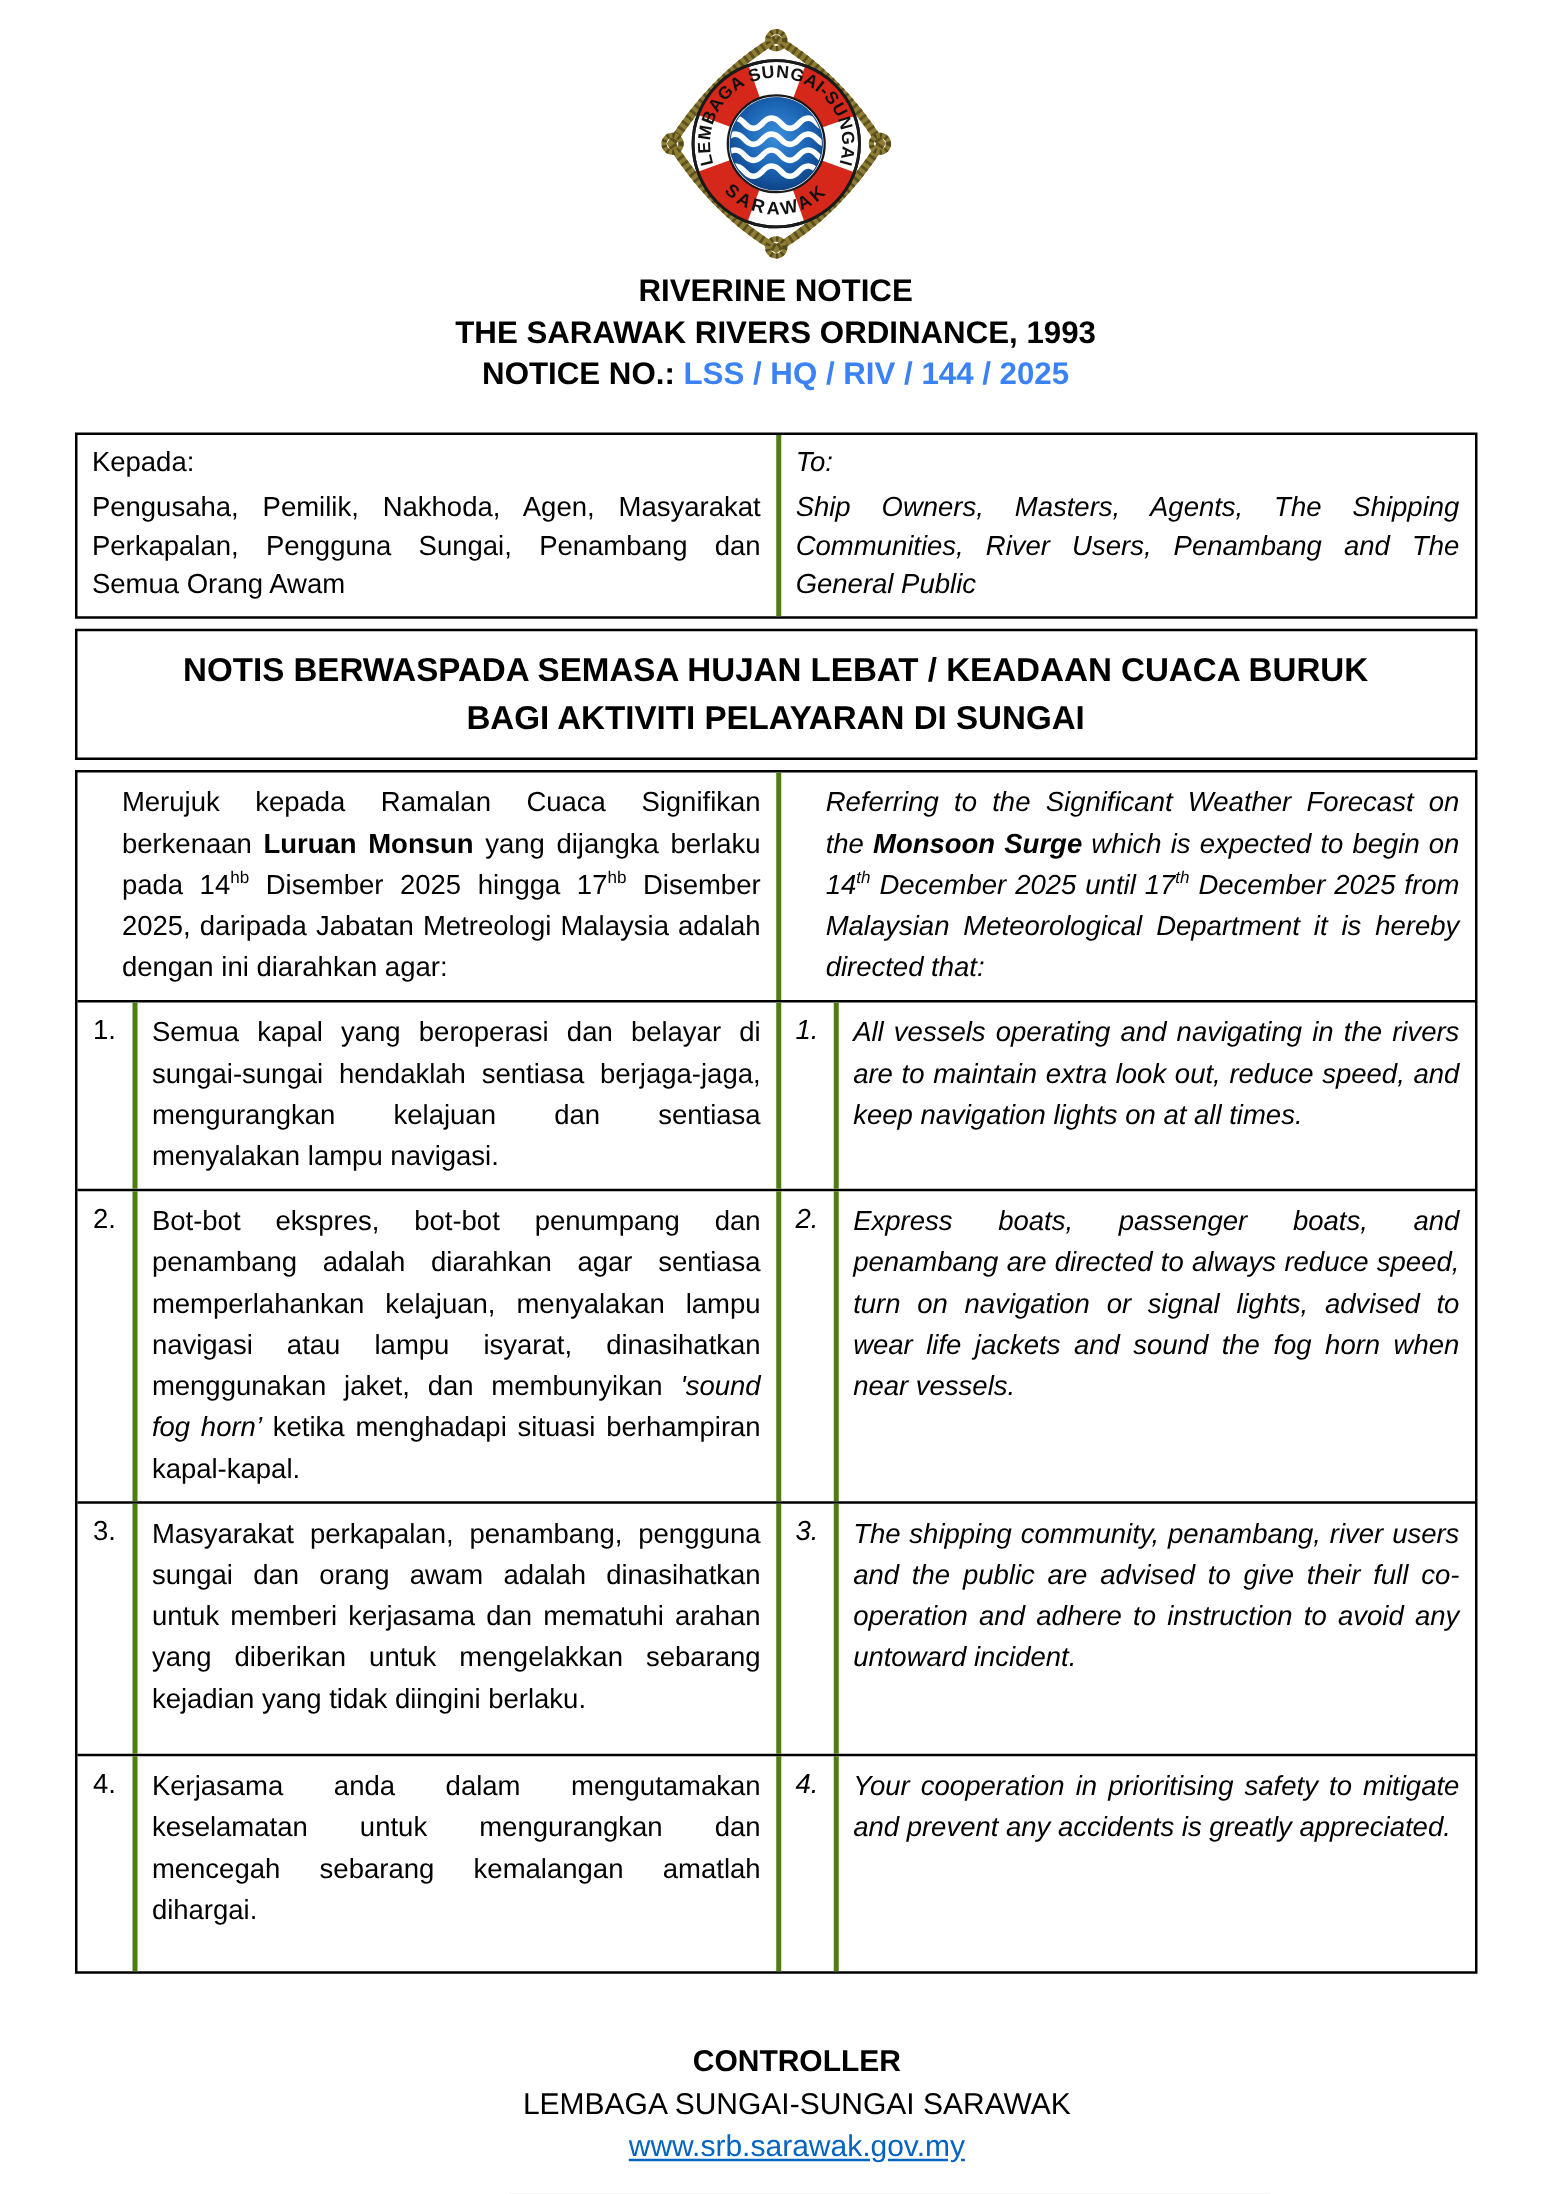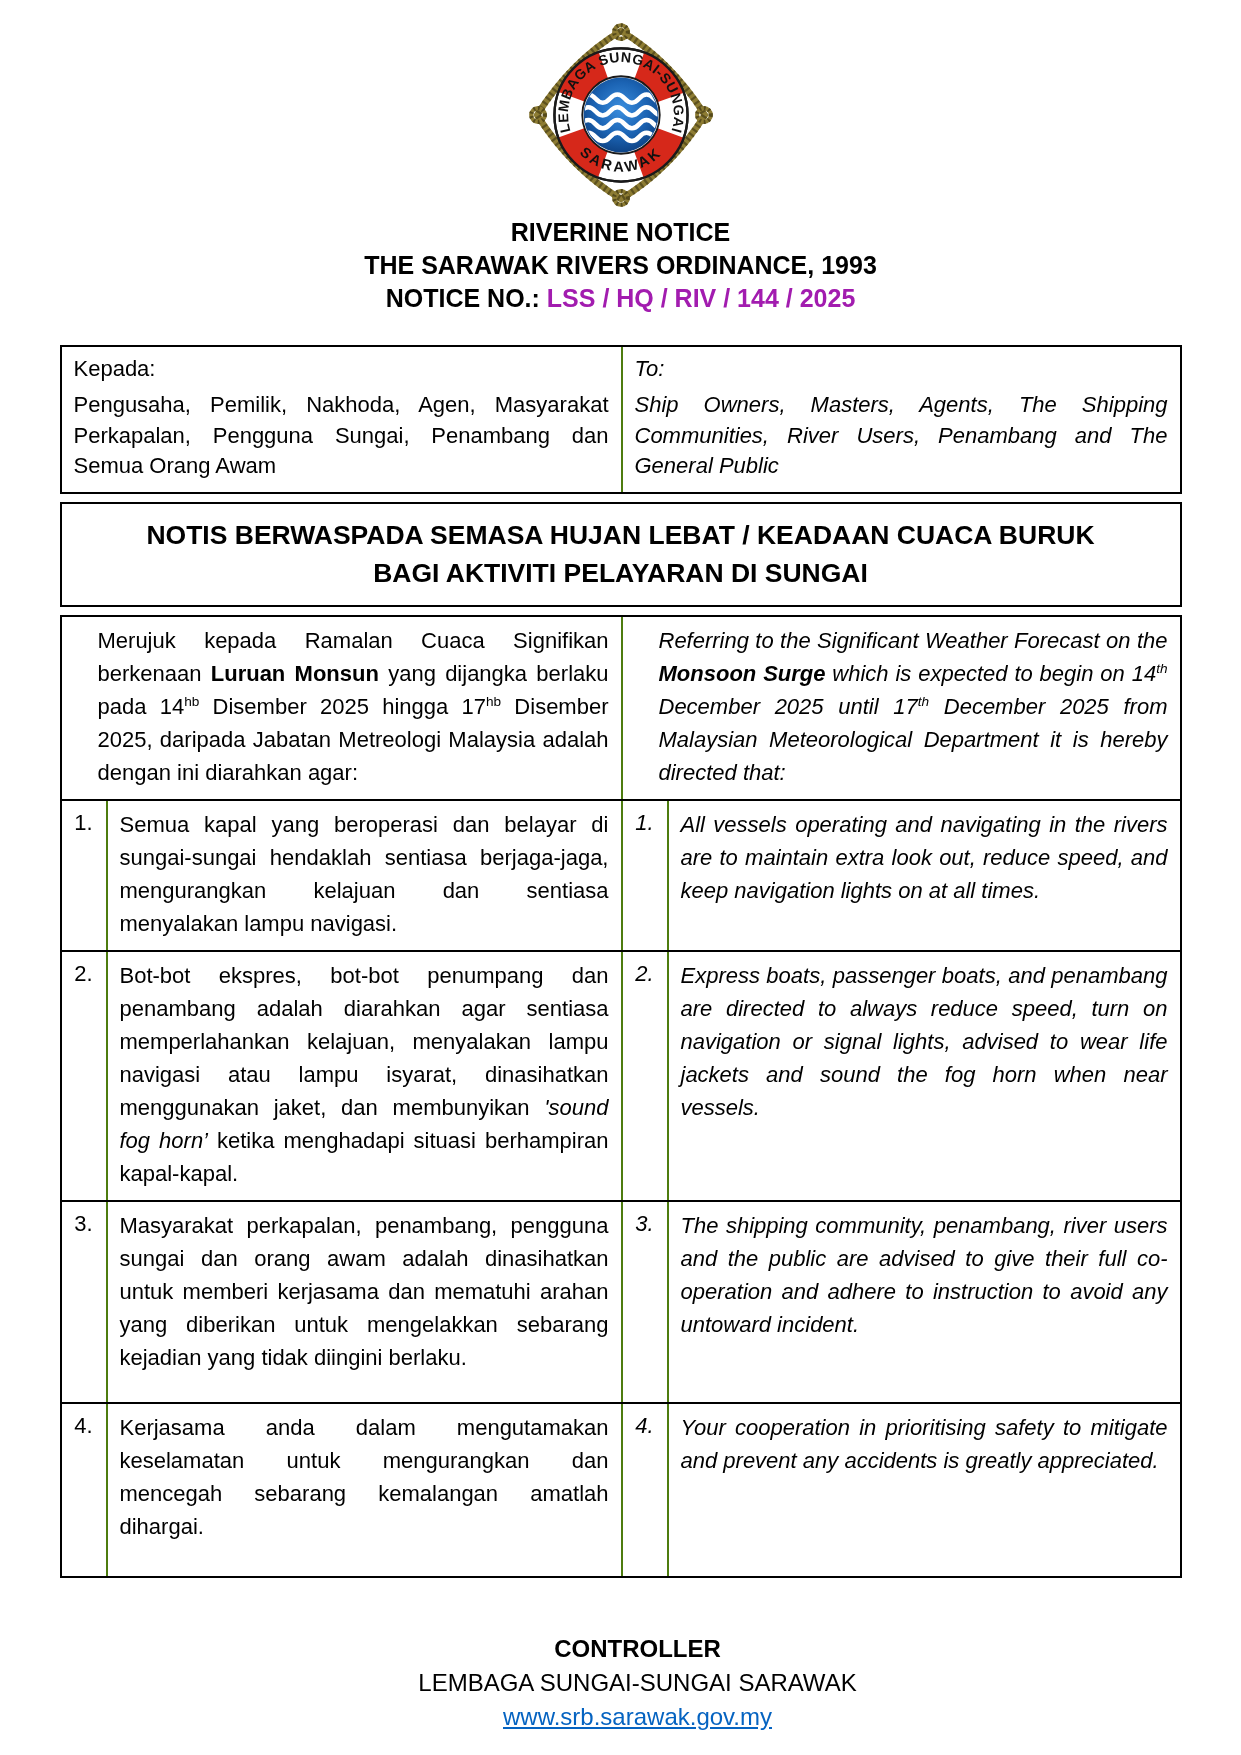--- a/index.html
+++ b/index.html
@@ -6,31 +6,31 @@
   .page {
     width:1241px; height:1755px; margin:0 auto; background:#ffffff;
     position:relative; overflow:hidden; color:#000;
     font-family:"Liberation Sans", sans-serif;
   }
   
   .logo-wrap { text-align:center; padding-top:22px; }
   
   .title-block { text-align:center; margin-top:4px; font-weight:bold; font-size:25px; line-height:1.32; }
   .notice-line { }
-  .notice-value { color:#a21caf; }
+  .notice-value { color:#3b82f6; }
   
   .tables { width:1122px; margin:30px auto 0 auto; }
   .tbl { border:2px solid #000; box-sizing:border-box; }
   .tbl + .tbl { margin-top:8px; }
   .trow { display:grid; }
   .trow + .trow { border-top:2px solid #000; }
   .cols2 { grid-template-columns:559px 559px; }
   .cols4 { grid-template-columns:44px 515px 46px 513px; }
   .cell { box-sizing:border-box; padding:7px 12px 10px 12px; }
-  .bl { border-left:2px solid #4d7c0f; }
+  .bl { border-left:4px solid #4d7c0f; }
   .txt { font-size:22px; line-height:1.5; text-align:justify; }
   .tight { line-height:1.4; }
   .en { font-style:italic; }
   .num { font-size:22px; text-align:center; padding:9px 2px 0 2px; }
   sup { font-size:0.62em; vertical-align:super; line-height:0; }
   .lbl { margin-bottom:5px; }
   .heading-cell {
     text-align:center; font-weight:bold; font-size:26.5px; line-height:1.42;
     padding:13px 4px;
   }

